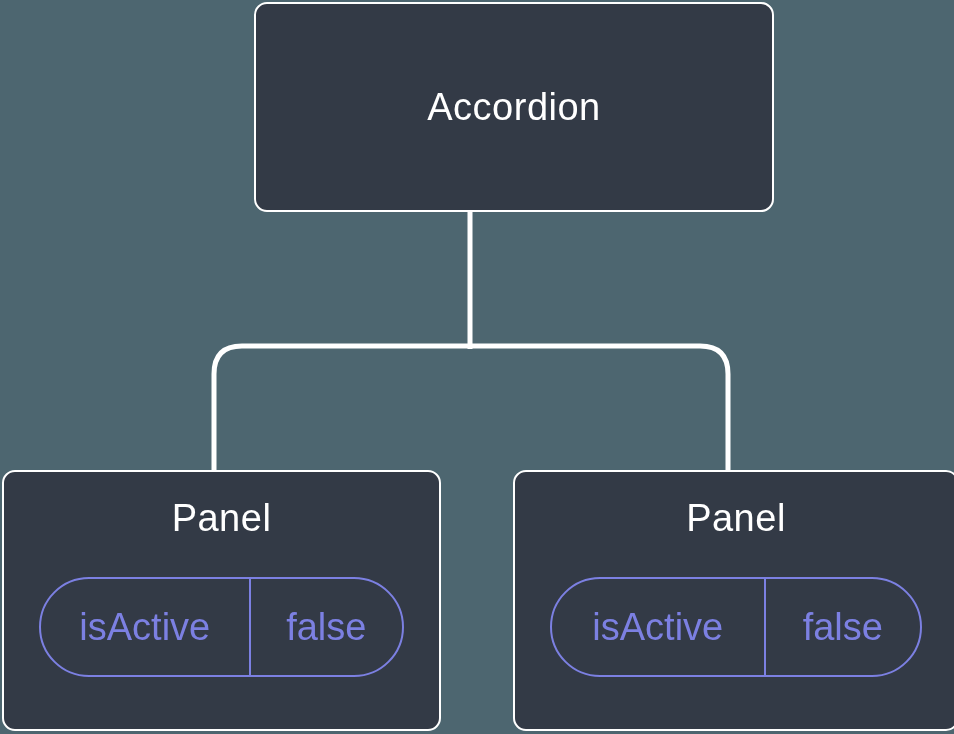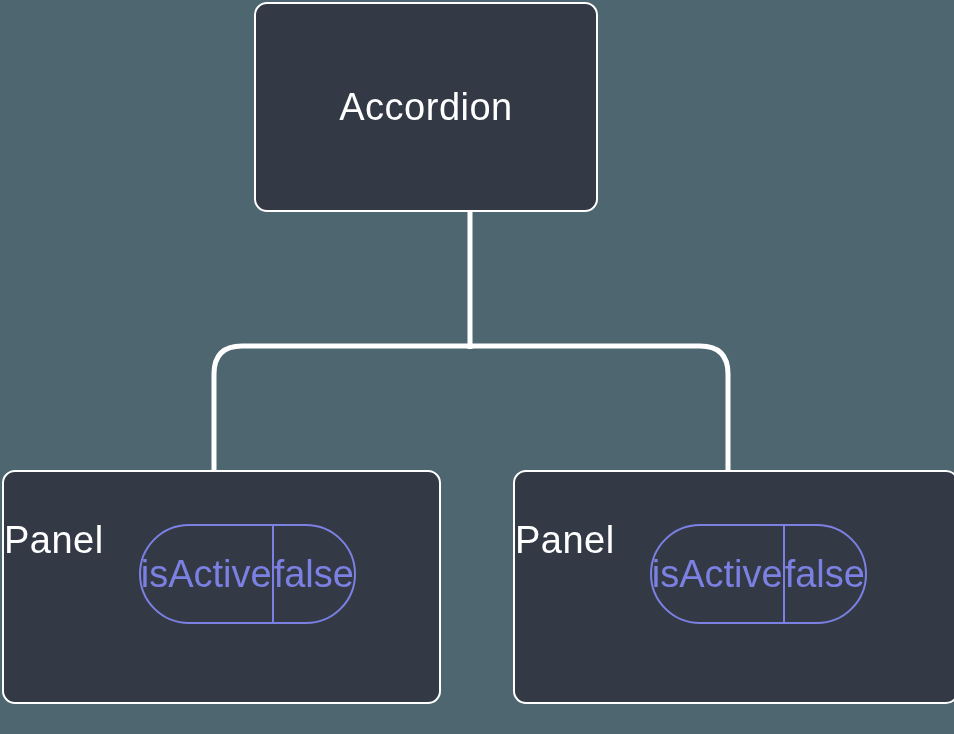--- a/index.html
+++ b/index.html
@@ -31,33 +31,33 @@
     stroke-width:5;
   }
   .node{
     position:absolute;
     box-sizing:border-box;
     background:var(--node-fill);
     border:2.5px solid var(--node-border);
     border-radius:13px;
   }
   .node-accordion{
-    left:254px;top:2px;width:344px;height:210px;
+    left:254px;top:2px;width:520px;height:210px;
     display:flex;align-items:center;justify-content:center;
   }
   .node-label{
     color:var(--text-light);
     font-size:38px;
     font-weight:500;
     letter-spacing:0.5px;
   }
   .node-panel{
-    top:470px;width:439px;height:234px;
-    display:flex;flex-direction:row;align-items:stretch;
-    padding-top:44px;
+    top:470px;width:439px;height:261px;
+    display:flex;flex-direction:column;align-items:stretch;
+    padding-top:22px;
   }
   .node-panel-left{left:2px;}
   .node-panel-right{left:513px;width:446px;}
   .panel-title{
     text-align:center;
     line-height:48px;
     margin-bottom:27px;
   }
   .state-pill{
     box-sizing:border-box;

